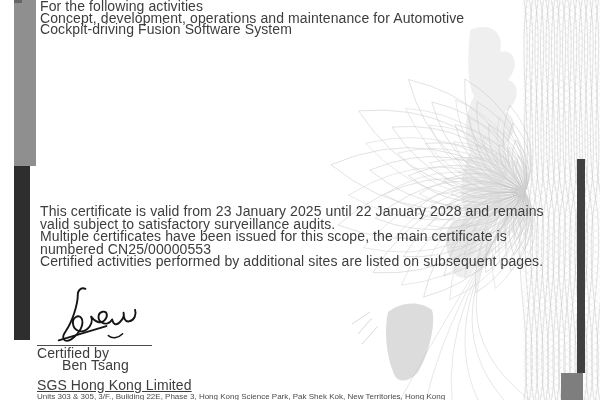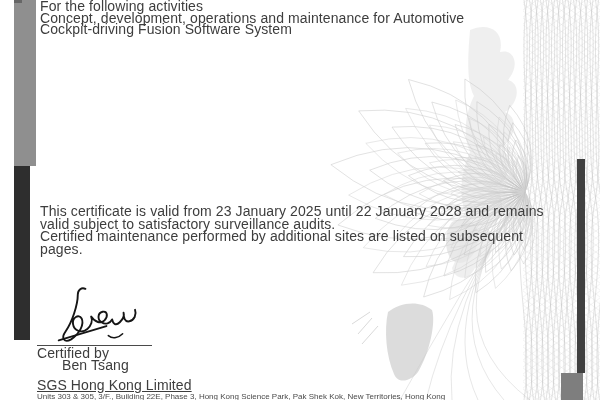--- a/index.html
+++ b/index.html
@@ -298,21 +298,22 @@
 <div class="layer bar-right-dark"></div>
 <div class="layer bar-right-gray"></div>
 
 <div class="layer activities">
   <p class="txt">For the following activities</p>
   <p class="txt">Concept, development, operations and maintenance for Automotive Cockpit-driving Fusion Software System</p>
 </div>
 
 <div class="layer mid-block">
   <p>This certificate is valid from 23 January 2025 until 22 January 2028 and remains valid subject to satisfactory surveillance audits.</p>
-  <p>Certified maintenance performed by additional sites are listed on subsequent pages.</p>
+  <p>Multiple certificates have been issued for this scope, the main certificate is numbered CN25/00000553</p>
+  <p>Certified activities performed by additional sites are listed on subsequent pages.</p>
 </div>
 
 <svg class="layer sig-svg" viewBox="0 0 130 65">
   <g fill="none" stroke="#151515" stroke-width="2" stroke-linecap="round" stroke-linejoin="round">
     <path d="M34,3 C30,1 26,4 26,9 C26,20 20,38 13,48 C8,55 12,60 19,56
              C28,50 33,40 30,34 C27,29 20,33 21,40 C22,47 30,50 36,45
              C40,42 42,36 40,32 C44,38 50,40 54,36 C58,32 57,26 52,27
              C47,28 46,35 51,38 C55,41 60,39 62,35 C63,40 66,42 70,38
              C73,35 75,31 74,28 C74,33 75,38 80,37 C85,36 88,30 86,25"></path>
     <path d="M6,57 L56,42"></path>

